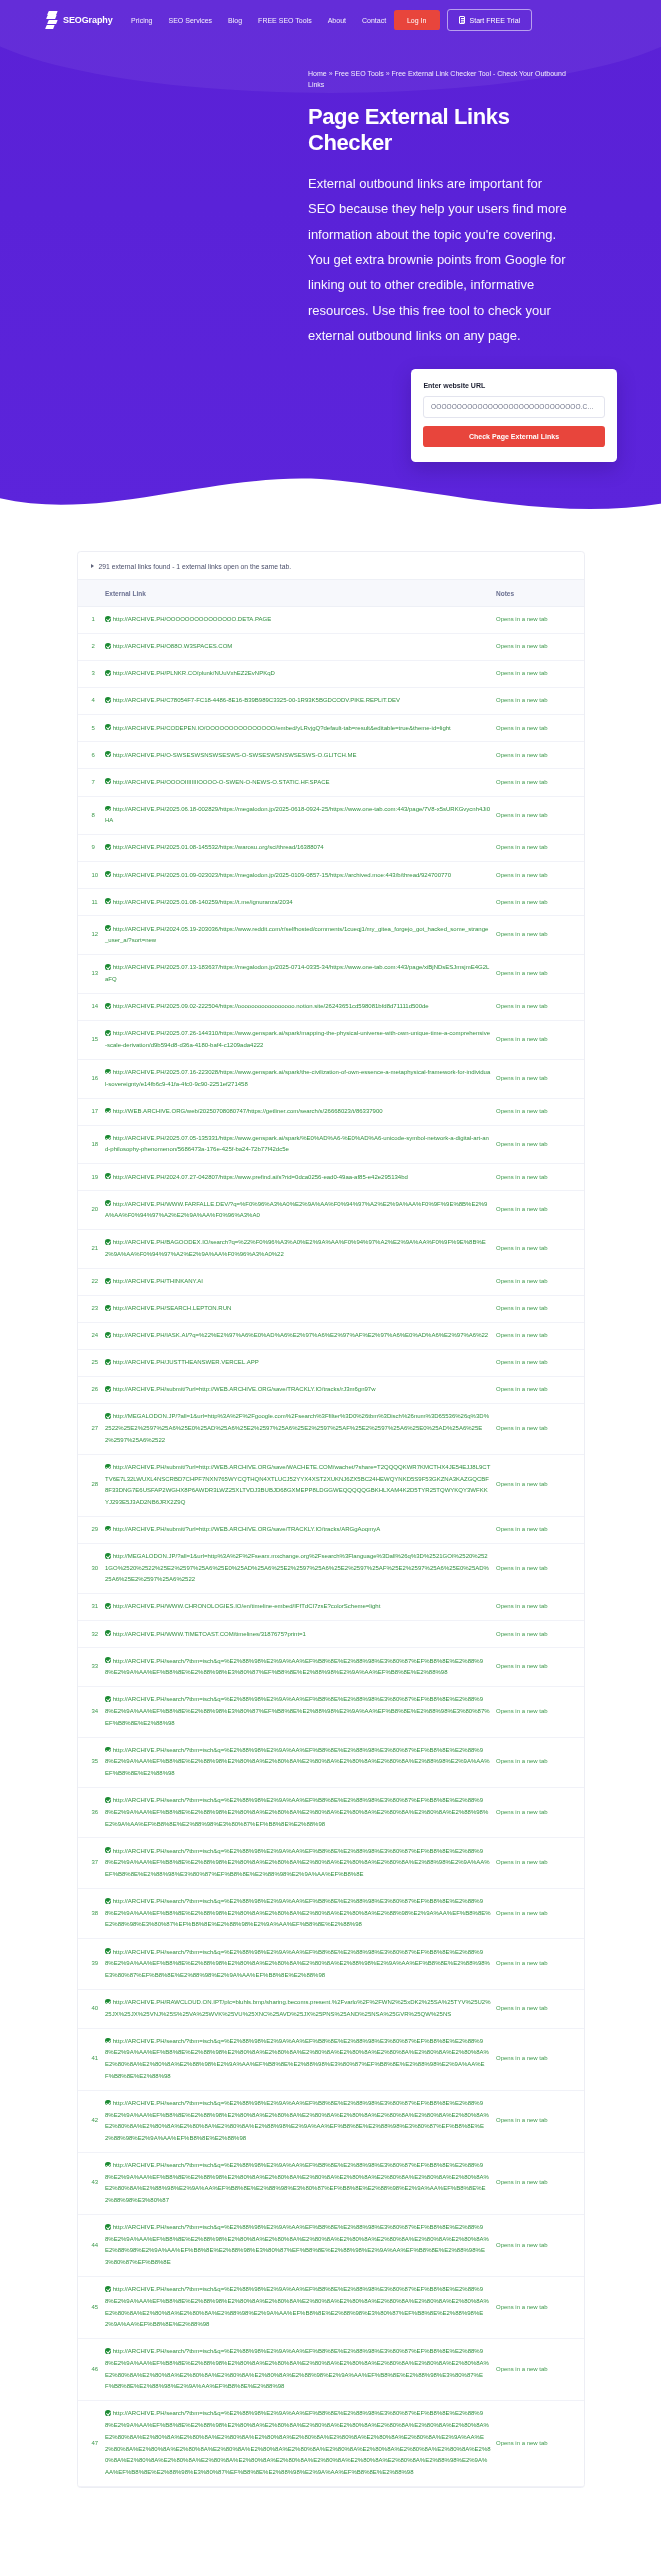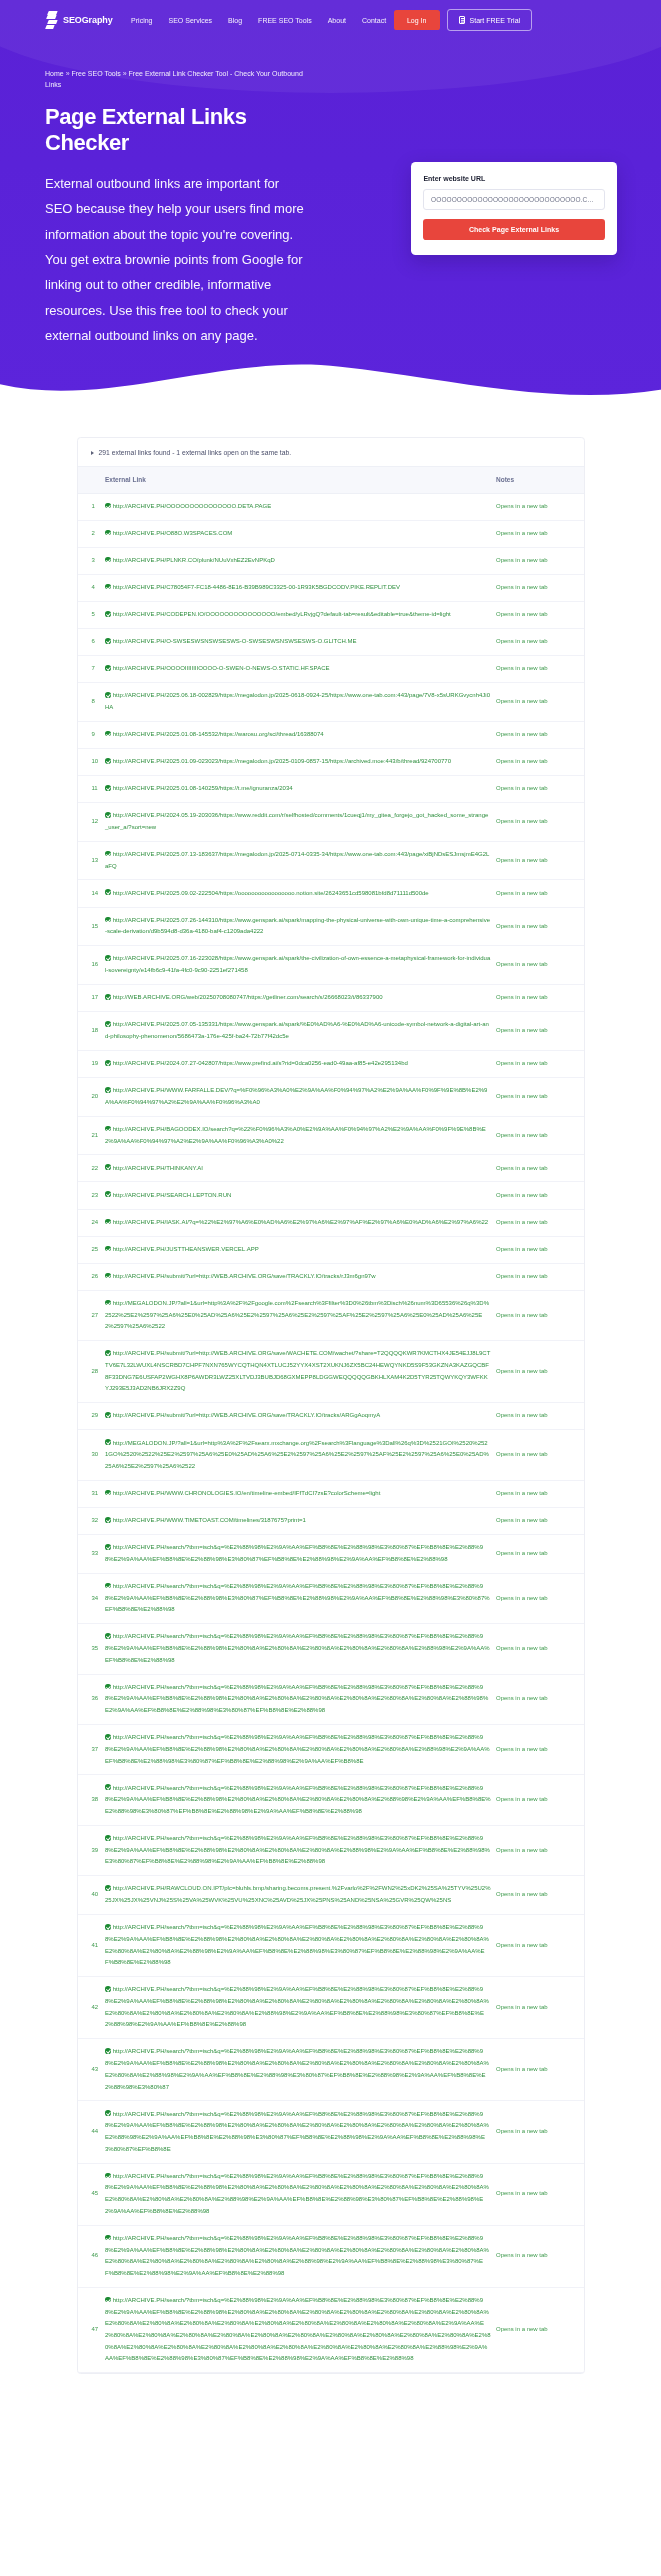--- a/index.html
+++ b/index.html
@@ -141,22 +141,23 @@
     box-shadow: 0 1.8px 0 #fff, 0 3.6px 0 #fff;
   }
 
   
   .hero-body {
     position: relative;
     z-index: 4;
     width: 662px;
     padding: 28px 45px 0 45px;
     display: flex;
-    align-items: center;
+    align-items: flex-end;
     gap: 20.6px;
+    flex-direction: column;
   }
   .hero-left { width: 309px; flex: none; }
   .breadcrumb {
     color: rgba(255,255,255,0.93);
     font-size: 7px;
     line-height: 1.62;
     max-width: 258px;
     margin-bottom: 13.4px;
   }
   .breadcrumb a { color: inherit; text-decoration: none; cursor: pointer; }

